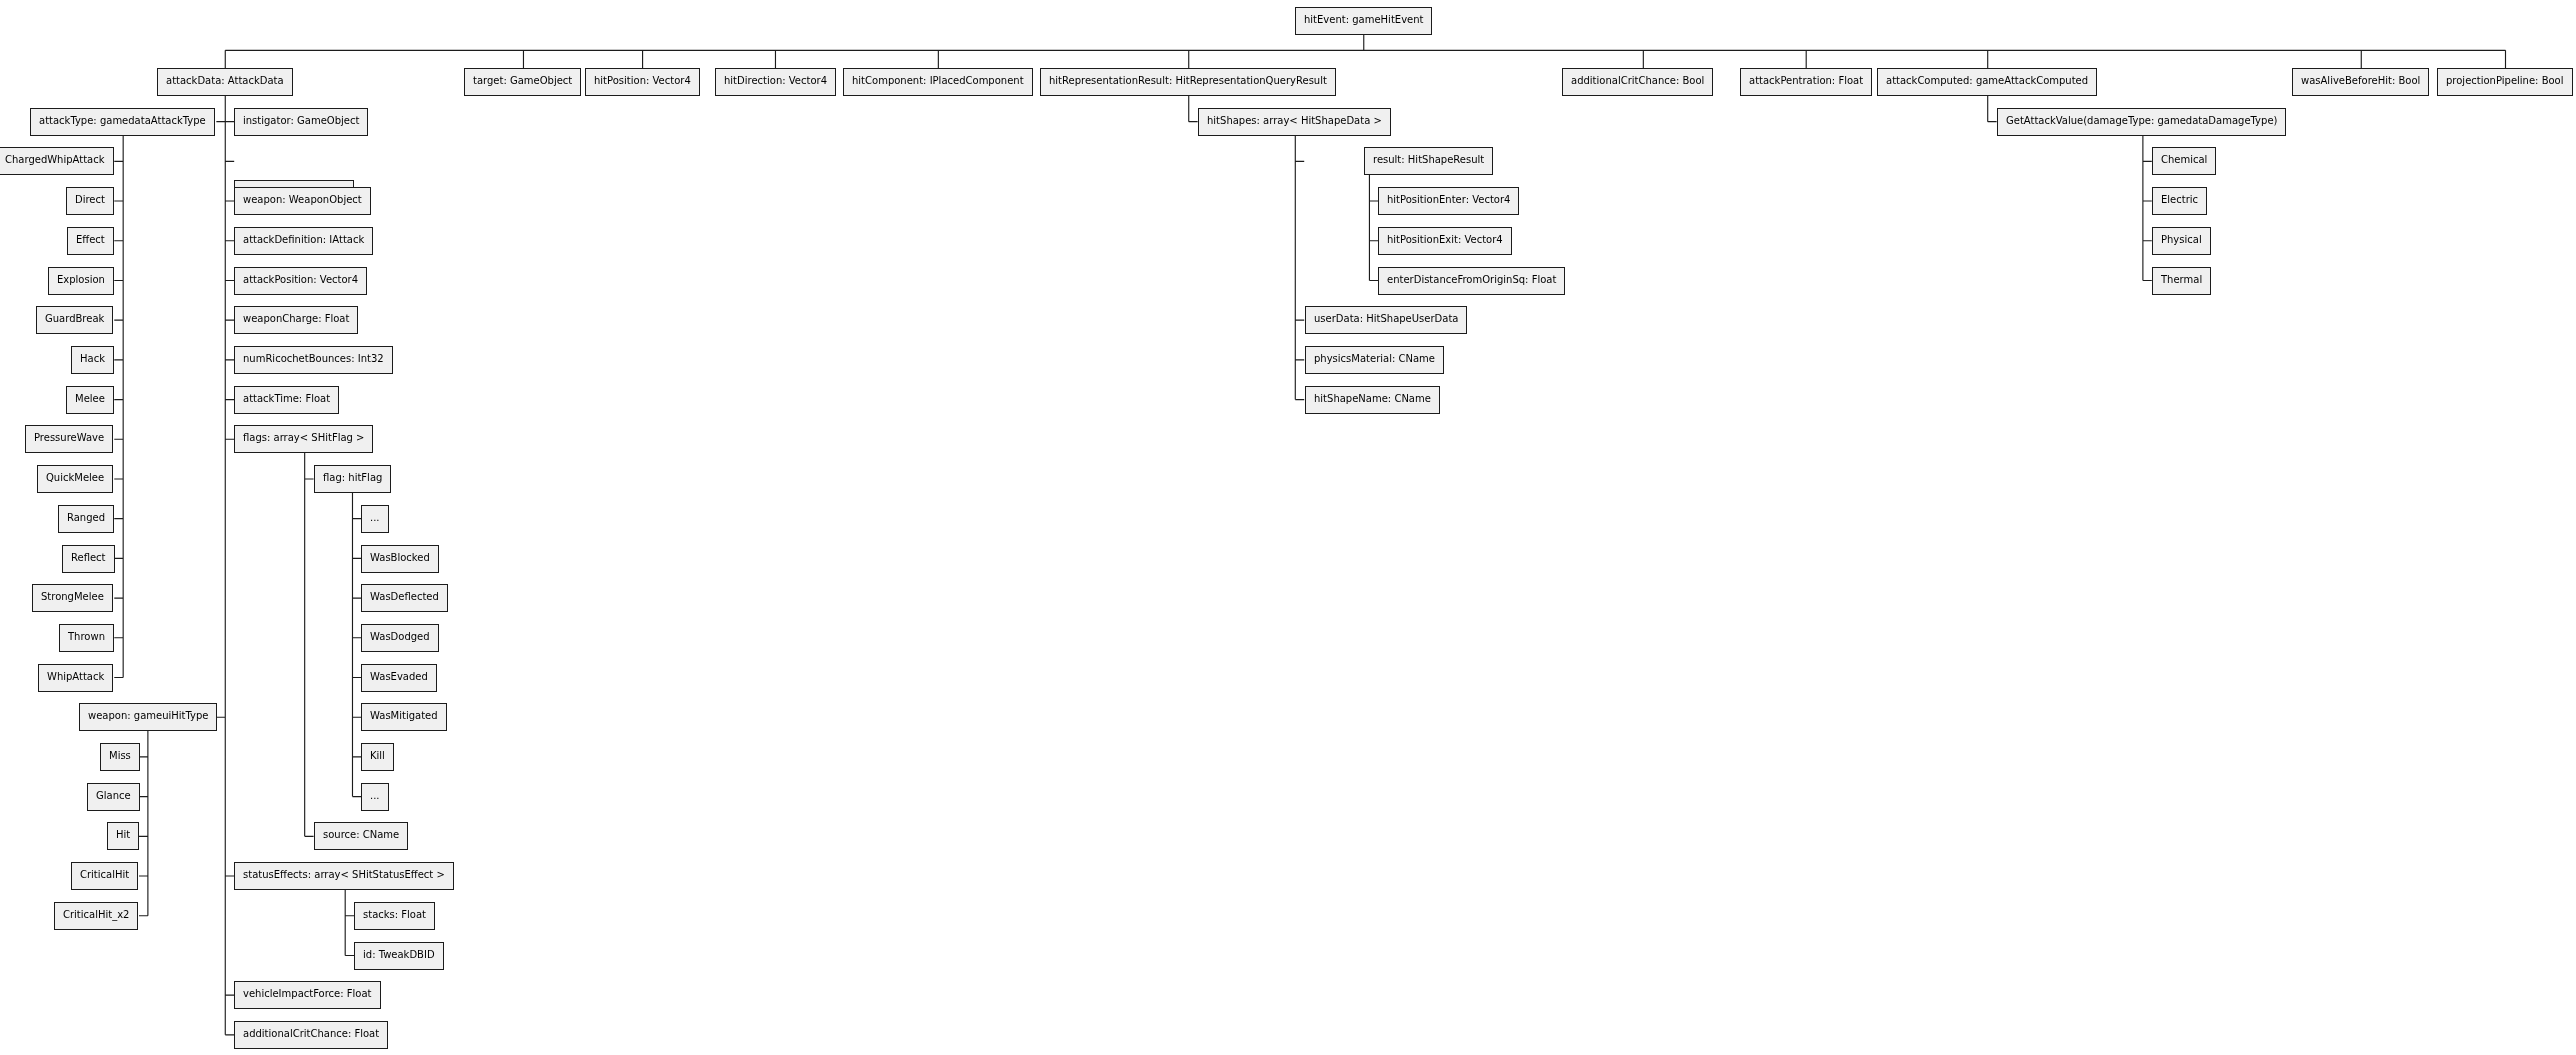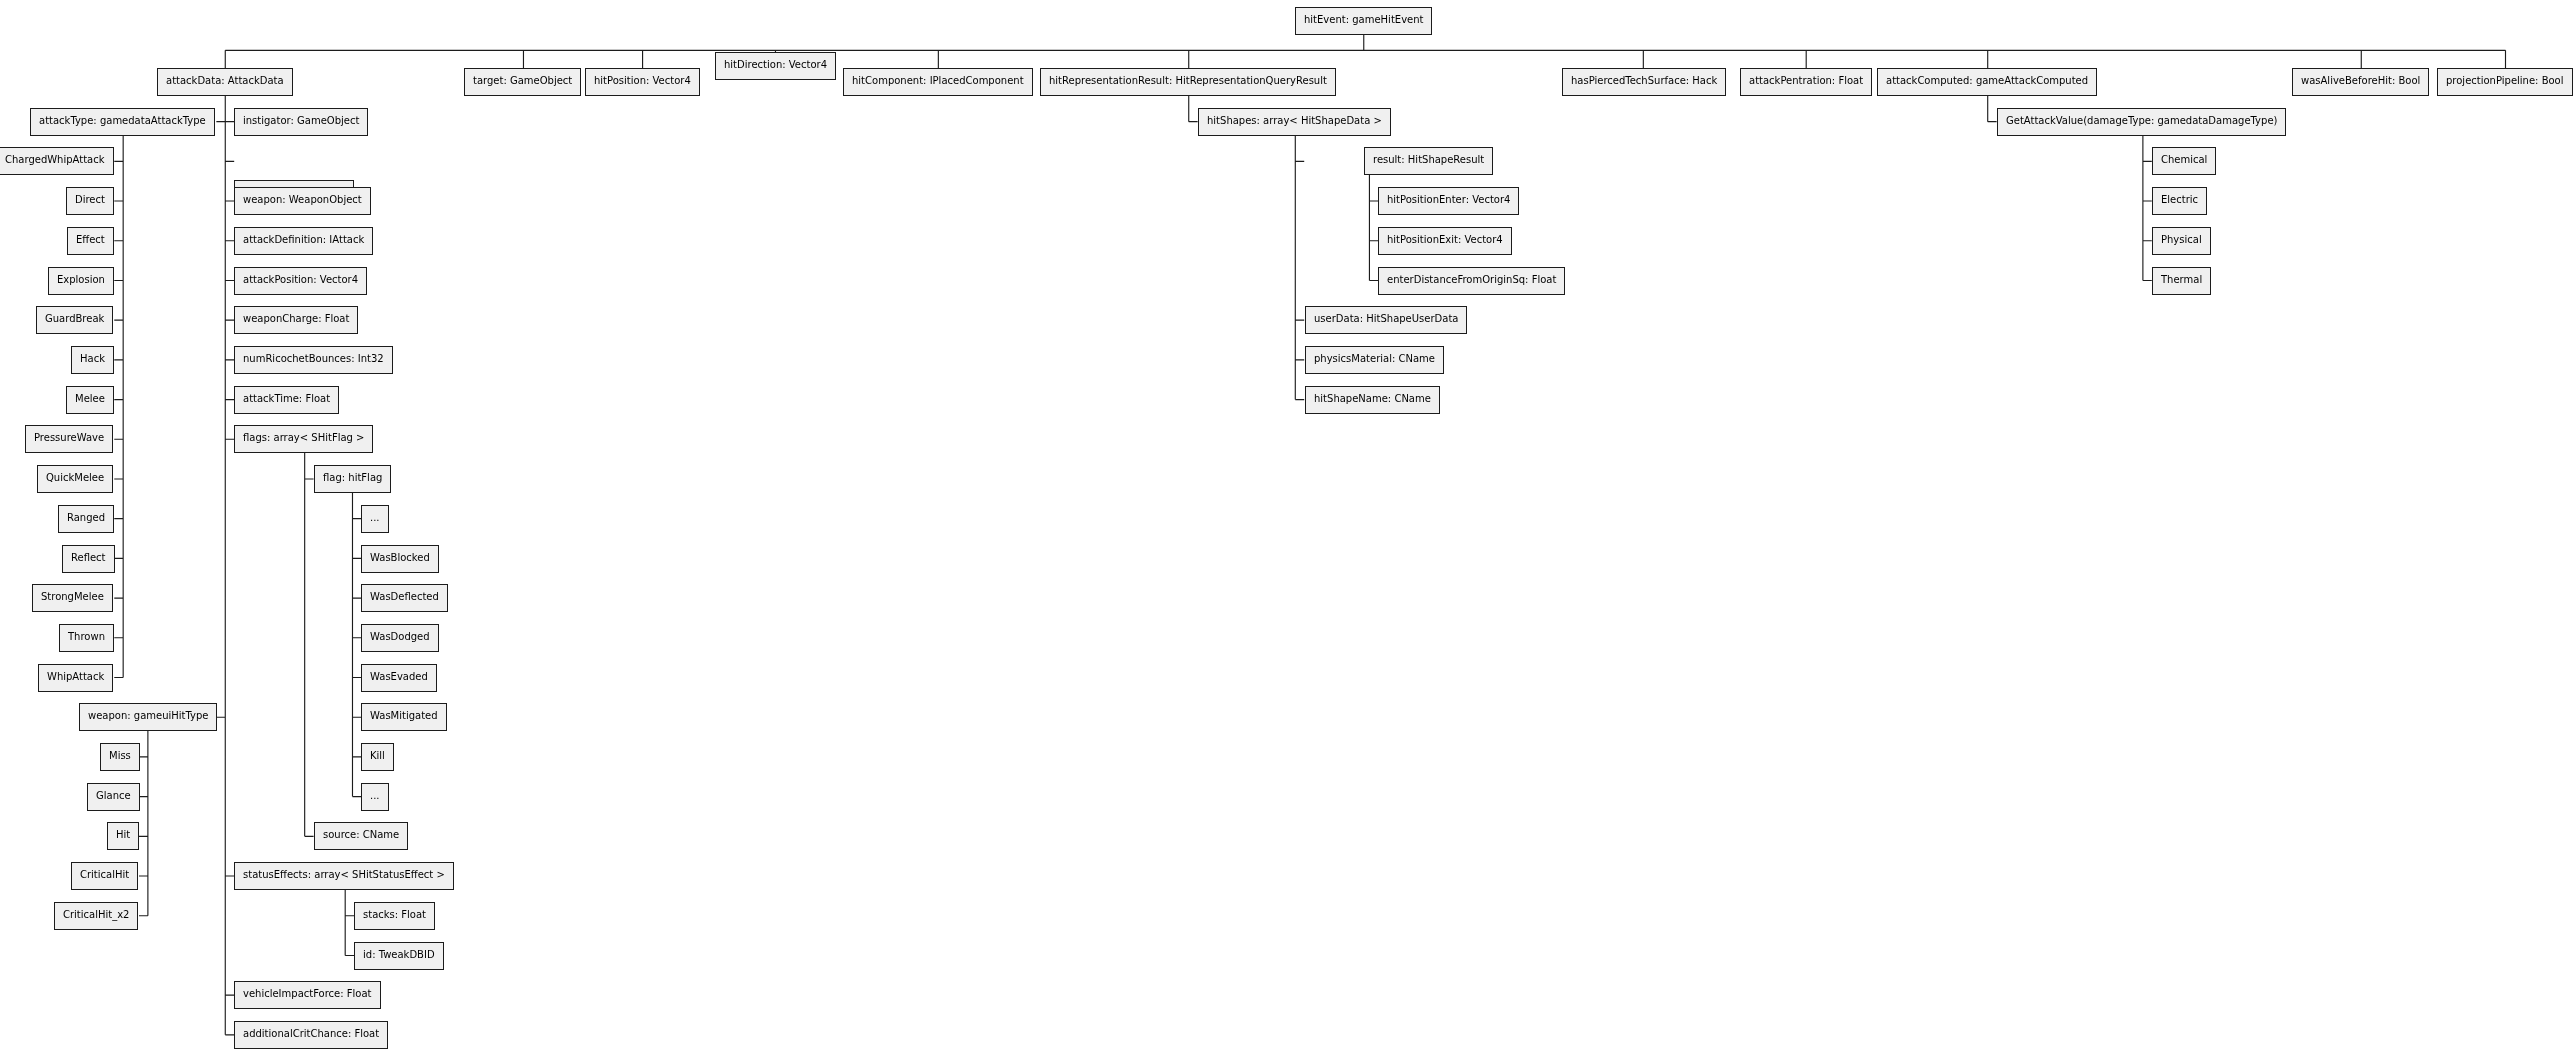--- a/index.html
+++ b/index.html
@@ -59,32 +59,32 @@
     <div class="node" style="left: 107px; top: 822px;">Hit</div>
     <div class="node" style="left: 71px; top: 862px;">CriticalHit</div>
     <div class="node" style="left: 54px; top: 902px;">CriticalHit_x2</div>
     <div class="node" style="left: 234px; top: 862px;">statusEffects: array&lt; SHitStatusEffect &gt;</div>
     <div class="node" style="left: 354px; top: 902px;">stacks: Float</div>
     <div class="node" style="left: 354px; top: 942px;">id: TweakDBID</div>
     <div class="node" style="left: 234px; top: 981px;">vehicleImpactForce: Float</div>
     <div class="node" style="left: 234px; top: 1021px;">additionalCritChance: Float</div>
     <div class="node" style="left: 464px; top: 68px;">target: GameObject</div>
     <div class="node" style="left: 585px; top: 68px;">hitPosition: Vector4</div>
-    <div class="node" style="left: 715px; top: 52px;">hitDirection: Vector4</div>
+    <div class="node" style="left: 715px; top: 68px;">hitDirection: Vector4</div>
     <div class="node" style="left: 843px; top: 68px;">hitComponent: IPlacedComponent</div>
     <div class="node" style="left: 1040px; top: 68px;">hitRepresentationResult: HitRepresentationQueryResult</div>
     <div class="node" style="left: 1198px; top: 108px;">hitShapes: array&lt; HitShapeData &gt;</div>
     <div class="node" style="left: 1364px; top: 147px;">result: HitShapeResult</div>
     <div class="node" style="left: 1378px; top: 187px;">hitPositionEnter: Vector4</div>
     <div class="node" style="left: 1378px; top: 227px;">hitPositionExit: Vector4</div>
     <div class="node" style="left: 1378px; top: 267px;">enterDistanceFromOriginSq: Float</div>
     <div class="node" style="left: 1305px; top: 306px;">userData: HitShapeUserData</div>
     <div class="node" style="left: 1305px; top: 346px;">physicsMaterial: CName</div>
     <div class="node" style="left: 1305px; top: 386px;">hitShapeName: CName</div>
-    <div class="node" style="left: 1562px; top: 68px;">hasPiercedTechSurface: Hack</div>
+    <div class="node" style="left: 1562px; top: 68px;">additionalCritChance: Bool</div>
     <div class="node" style="left: 1740px; top: 68px;">attackPentration: Float</div>
     <div class="node" style="left: 1877px; top: 68px;">attackComputed: gameAttackComputed</div>
     <div class="node" style="left: 1997px; top: 108px;">GetAttackValue(damageType: gamedataDamageType)</div>
     <div class="node" style="left: 2152px; top: 147px;">Chemical</div>
     <div class="node" style="left: 2152px; top: 187px;">Electric</div>
     <div class="node" style="left: 2152px; top: 227px;">Physical</div>
     <div class="node" style="left: 2152px; top: 267px; text-align: right;">Thermal</div>
     <div class="node" style="left: 2292px; top: 68px;">wasAliveBeforeHit: Bool</div>
     <div class="node" style="left: 2437px; top: 68px;">projectionPipeline: Bool</div>
   </div>

